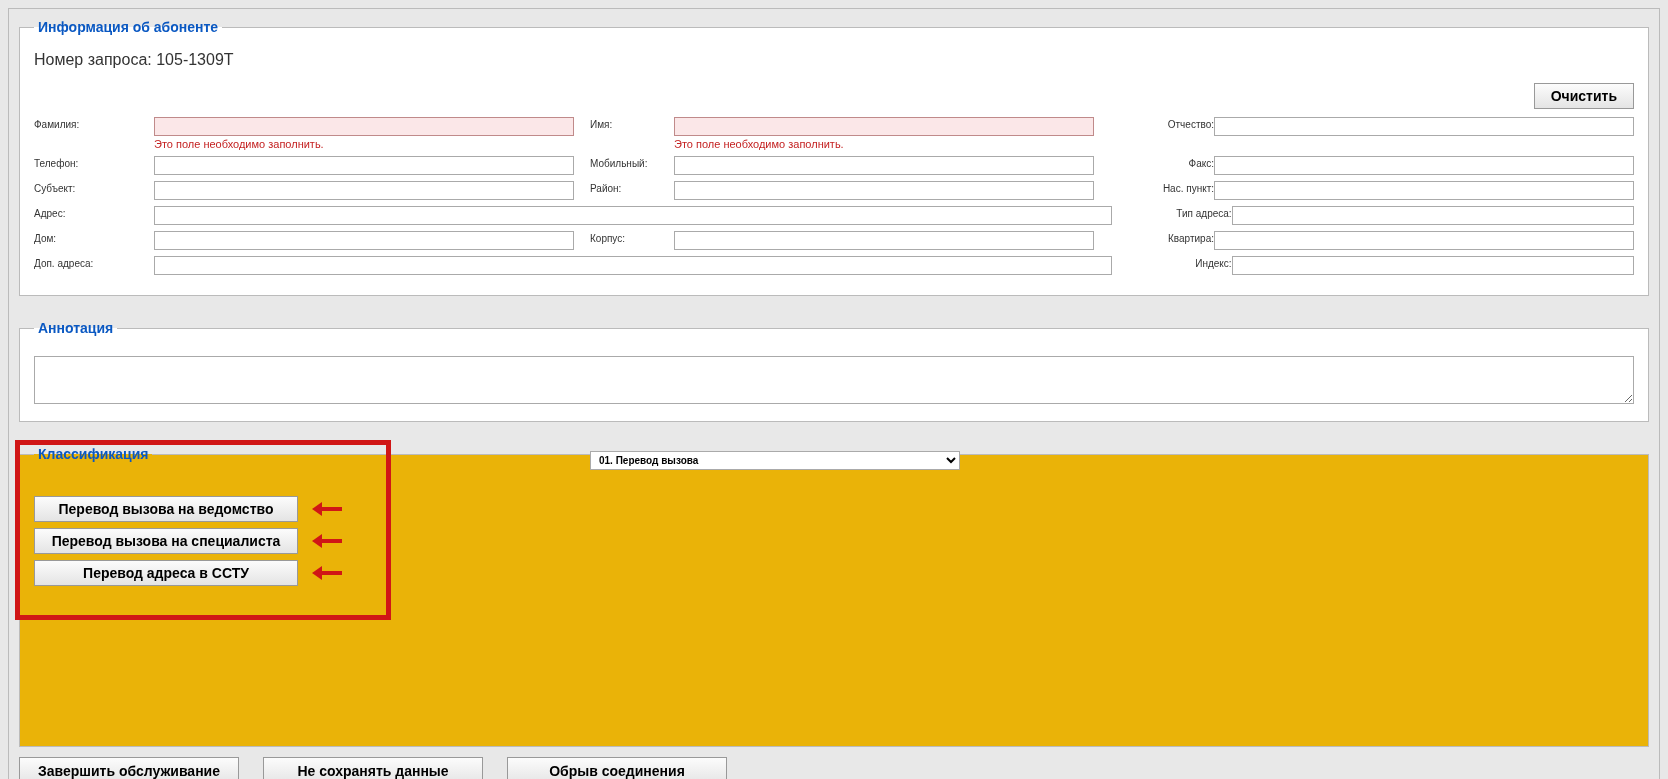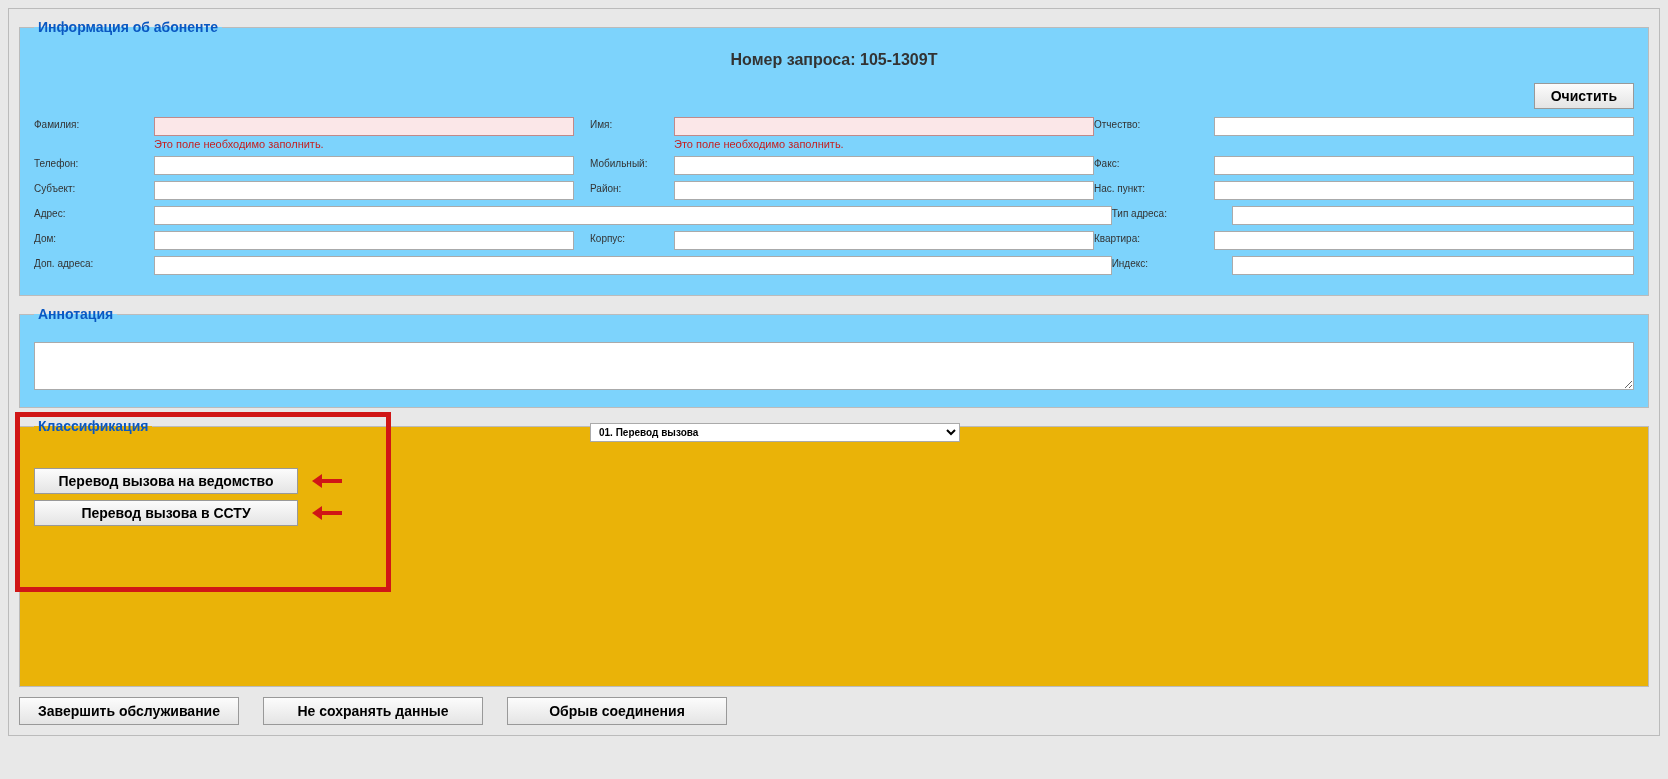--- a/index.html
+++ b/index.html
@@ -11,34 +11,34 @@
     background: #e8e8e8;
     color: #333;
   }
   .outer {
     background: #e8e8e8;
     border: 1px solid #bbb;
     padding: 10px;
   }
   fieldset {
     border: 1px solid #bbb;
-    background: #7dd3fc;
-    margin: 0 0 10px 0;
+    background: #ffffff;
+    margin: 0 0 24px 0;
     padding: 12px 14px 14px 14px;
     position: relative;
   }
   legend {
     color: #0a58c2;
     font-weight: bold;
     font-size: 14px;
     padding: 0 4px;
   }
   .request-number {
-    text-align: center;
-    font-weight: bold;
+    text-align: left;
+    font-weight: normal;
     font-size: 16px;
     margin: 4px 0 14px 0;
   }
   .top-buttons {
     text-align: right;
     margin-bottom: 8px;
   }
   button, .btn {
     font-family: Verdana, Arial, sans-serif;
     font-size: 14px;
@@ -46,21 +46,21 @@
     padding: 4px 16px;
     background: linear-gradient(#fcfcfc, #e4e4e4);
     border: 1px solid #999;
     cursor: pointer;
   }
 
   .form-grid { width: 100%; }
   .form-row { display: flex; align-items: flex-start; margin-bottom: 6px; }
   .label { width: 120px; flex: 0 0 120px; font-size: 10px; padding-top: 2px; }
   .label-mid { width: 100px; flex: 0 0 100px; padding-left: 16px; padding-top: 2px; }
-  .label-right { width: 120px; flex: 0 0 120px; padding-top: 2px; }
+  .label-right { width: 120px; flex: 0 0 120px; padding-left: 16px; padding-top: 2px; text-align: right; }
 
   input[type=text], textarea, select {
     font-family: Verdana, Arial, sans-serif;
     font-size: 13px;
     width: 100%;
     padding: 1px 4px;
     border: 1px solid #aaa;
     background: #fff;
   }
   .input-wrap { flex: 1; display: flex; flex-direction: column; }
@@ -265,21 +265,25 @@
           <option>01. Перевод вызова</option>
         </select>
       </div>
 
       <div class="classif-buttons">
         <div class="classif-row">
           <button>Перевод вызова на ведомство</button>
           <span class="arrow-left"></span>
         </div>
         <div class="classif-row">
-          <button>Перевод вызова в ССТУ</button>
+          <button>Перевод вызова на специалиста</button>
+          <span class="arrow-left"></span>
+        </div>
+        <div class="classif-row">
+          <button>Перевод адреса в ССТУ</button>
           <span class="arrow-left"></span>
         </div>
       </div>
     </fieldset>
     <div class="highlight-box"></div>
   </div>
 
   <div class="bottom-buttons">
     <button>Завершить обслуживание</button>
     <button>Не сохранять данные</button>

